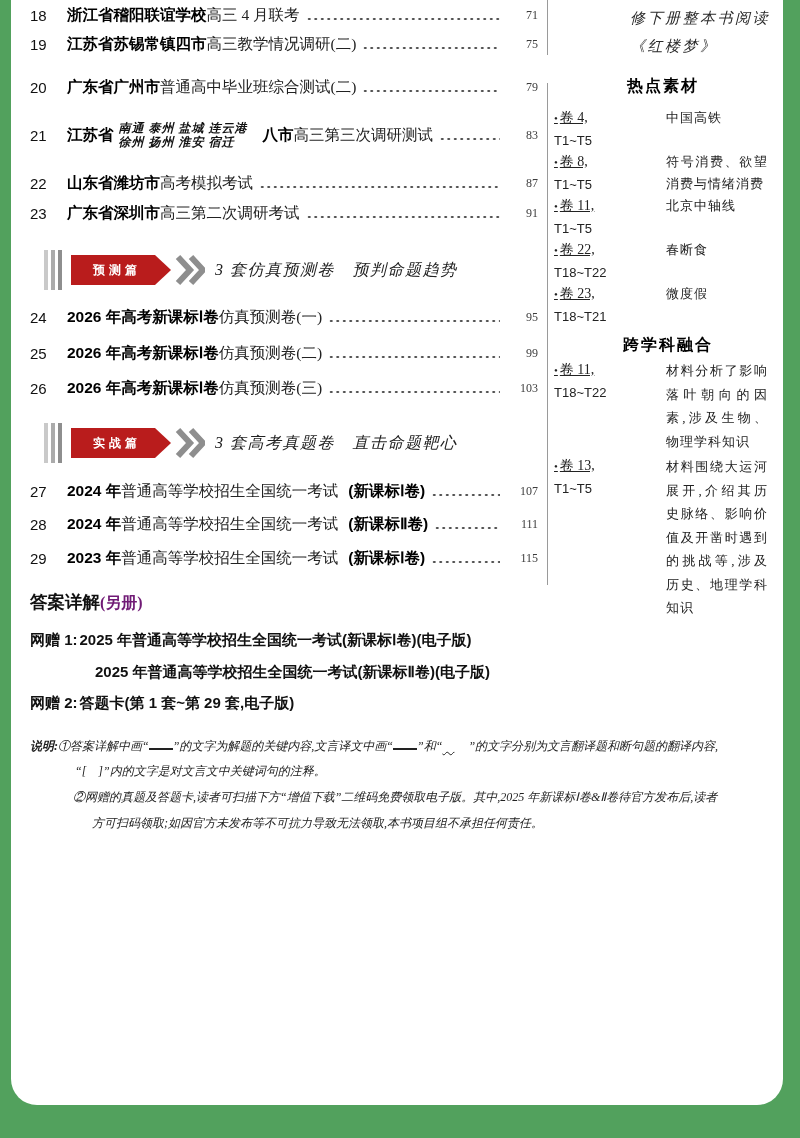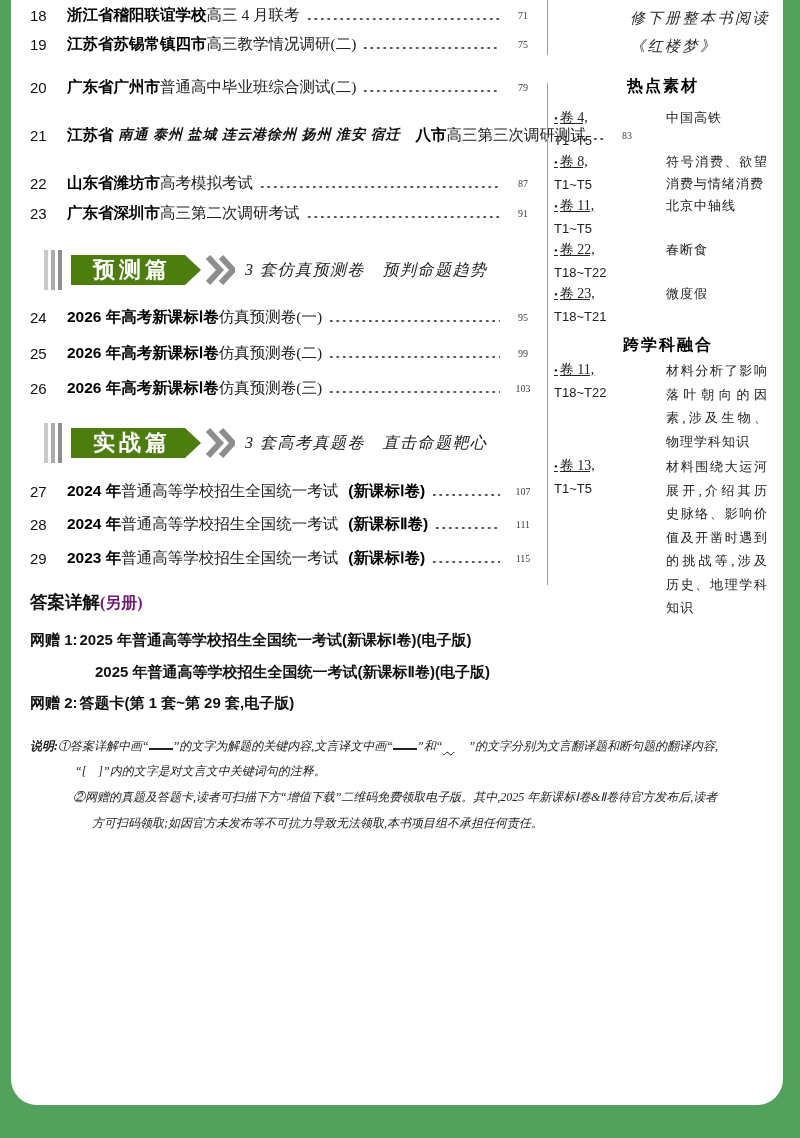--- a/index.html
+++ b/index.html
@@ -29,44 +29,44 @@
   .toc-row .n{
     font-family:"Liberation Serif", serif;
     font-size:15.5px;color:#222;flex:0 0 auto;
   }
   .toc-row .leader{
     flex:1 1 auto;height:4px;margin:8px 8px 0 6px;min-width:12px;
     background-image:radial-gradient(circle,#4a4a4a 1px,rgba(0,0,0,0) 1.3px);
     background-size:6.5px 4px;background-repeat:repeat-x;background-position:left center;
   }
   .toc-row .page{
-    flex:0 0 auto;width:30px;text-align:center;
-    font-family:"Liberation Serif", serif;font-size:10px;color:#3d3d3d;
+    flex:0 0 auto;width:30px;text-align:right;
+    font-family:"Liberation Serif", serif;font-size:12px;color:#3d3d3d;
   }
   .toc-row.tall{height:46px;}
   .stack{
-    display:inline-flex;margin:0 5px;flex:0 0 auto;
+    display:inline-flex;flex-direction:column;margin:0 5px;flex:0 0 auto;
     font-family:"Liberation Serif", serif;font-weight:bold;font-style:italic;
-    font-size:14px;line-height:14px;color:#111;letter-spacing:1px;
+    font-size:12px;line-height:14px;color:#111;letter-spacing:1px;
   }
   
   .banner{
     position:absolute;left:33px;display:flex;align-items:center;height:40px;
   }
   .stripes{display:flex;gap:3px;margin-right:9px;height:40px;align-items:stretch;}
   .stripes i{display:block;width:4px;}
   .stripes i:nth-child(1){background:#c9c9c9;}
   .stripes i:nth-child(2){background:#ababab;}
   .stripes i:nth-child(3){background:#8e8e8e;}
   .flag{
-    background:#4d7c0f;color:#fff;height:30px;line-height:30px;
+    background:#b91c1c;color:#fff;height:30px;line-height:30px;
     padding:0 30px 0 22px;
     clip-path:polygon(0 0,calc(100% - 16px) 0,100% 50%,calc(100% - 16px) 100%,0 100%);
     font-family:"Liberation Sans", sans-serif;font-weight:bold;
-    font-size:22px;letter-spacing:4px;
+    font-size:12px;letter-spacing:4px;
   }
   .chev{margin-left:4px;flex:0 0 auto;}
   .tagline{
     margin-left:10px;font-family:"Liberation Serif", serif;font-style:italic;
     font-size:16px;color:#222;letter-spacing:1.5px;white-space:nowrap;
   }
   
   .vline{position:absolute;width:1px;background:#9a9a9a;left:536px;}
   .carry{
     position:absolute;left:619px;top:4px;width:150px;

